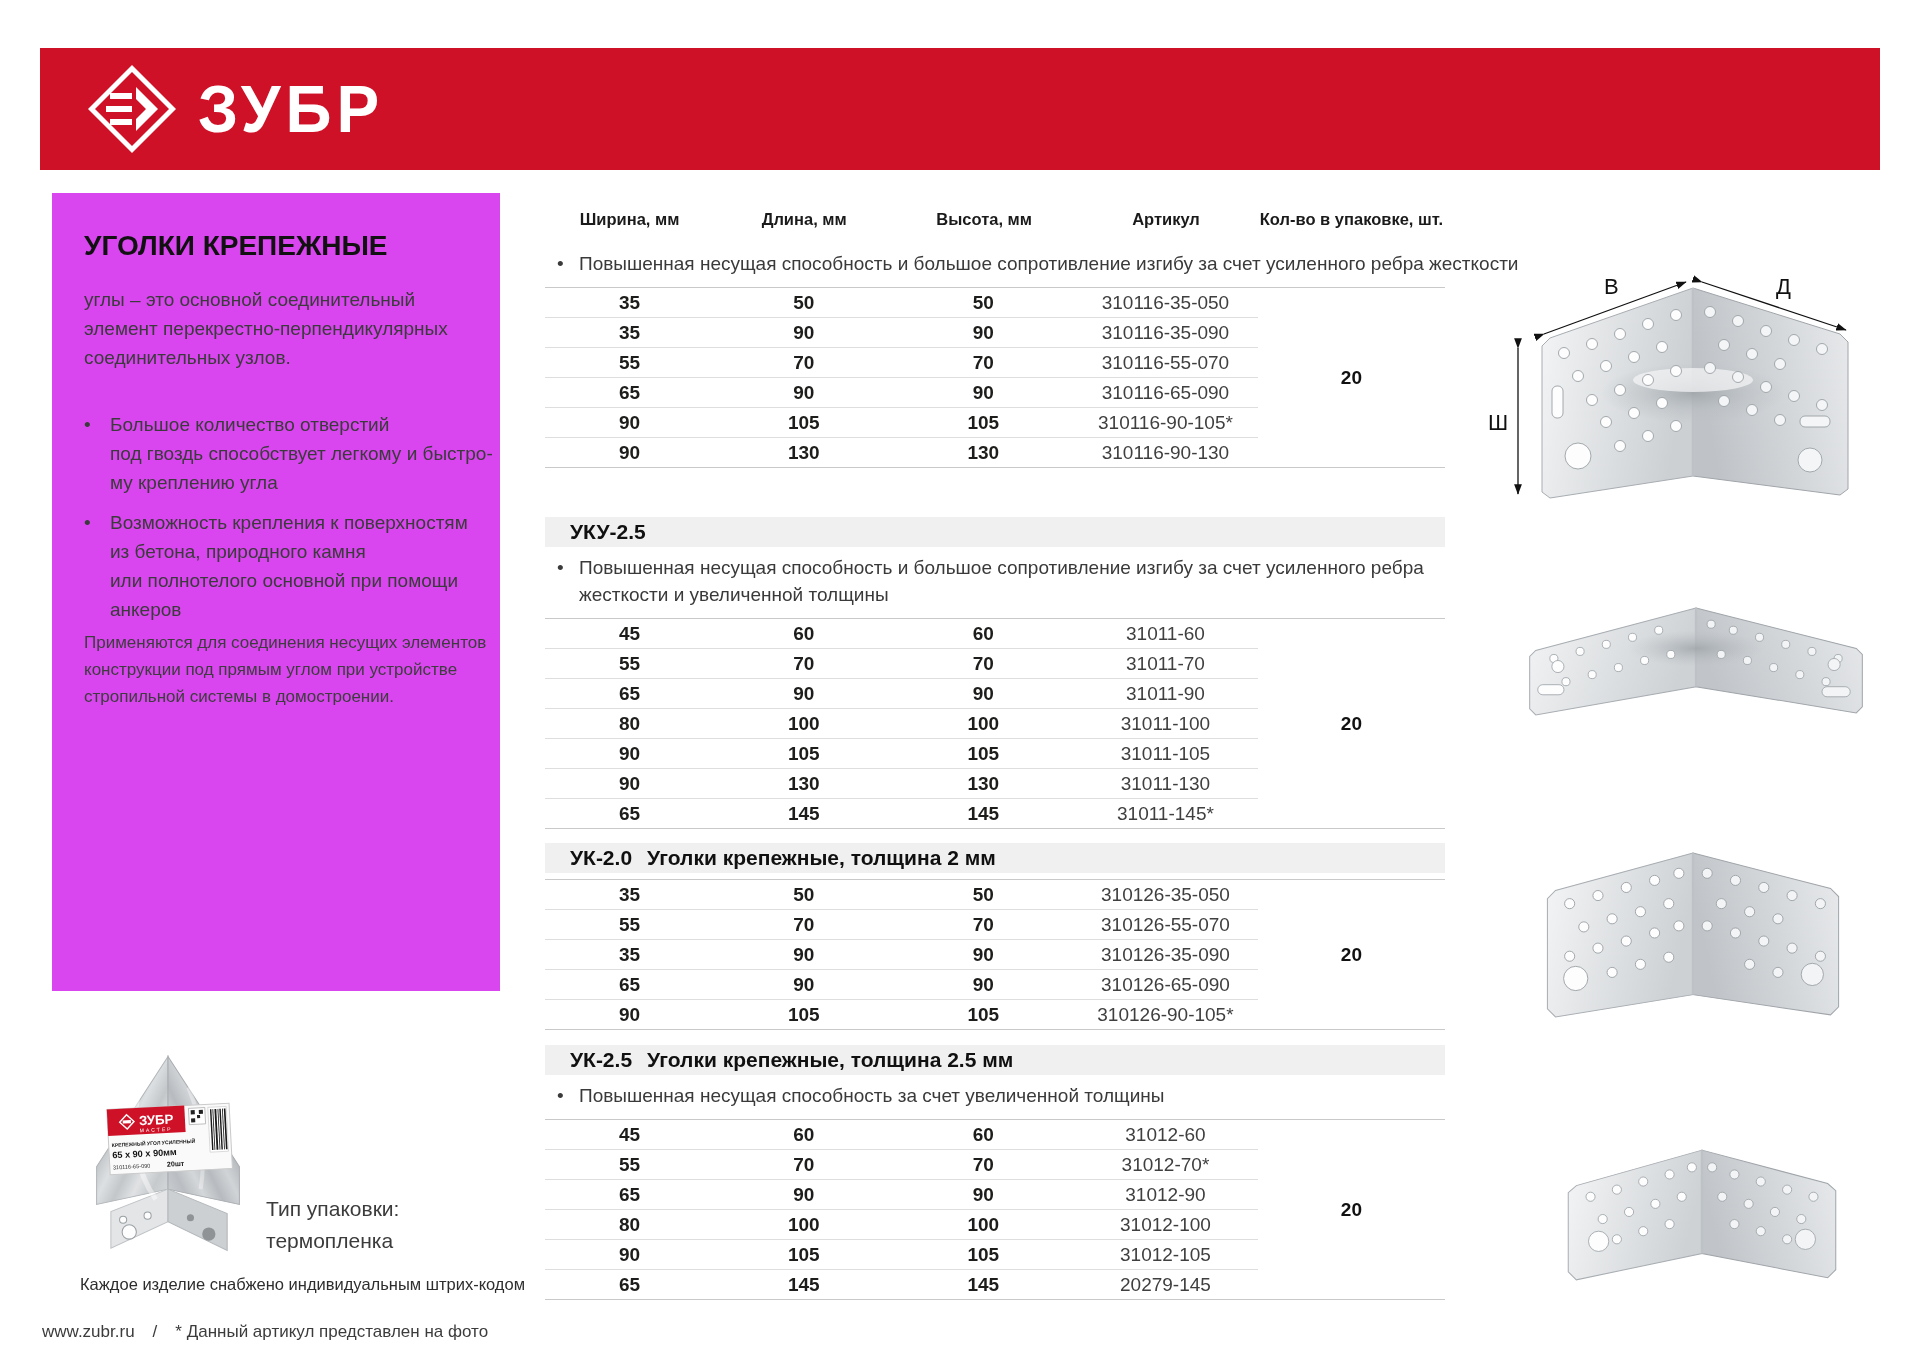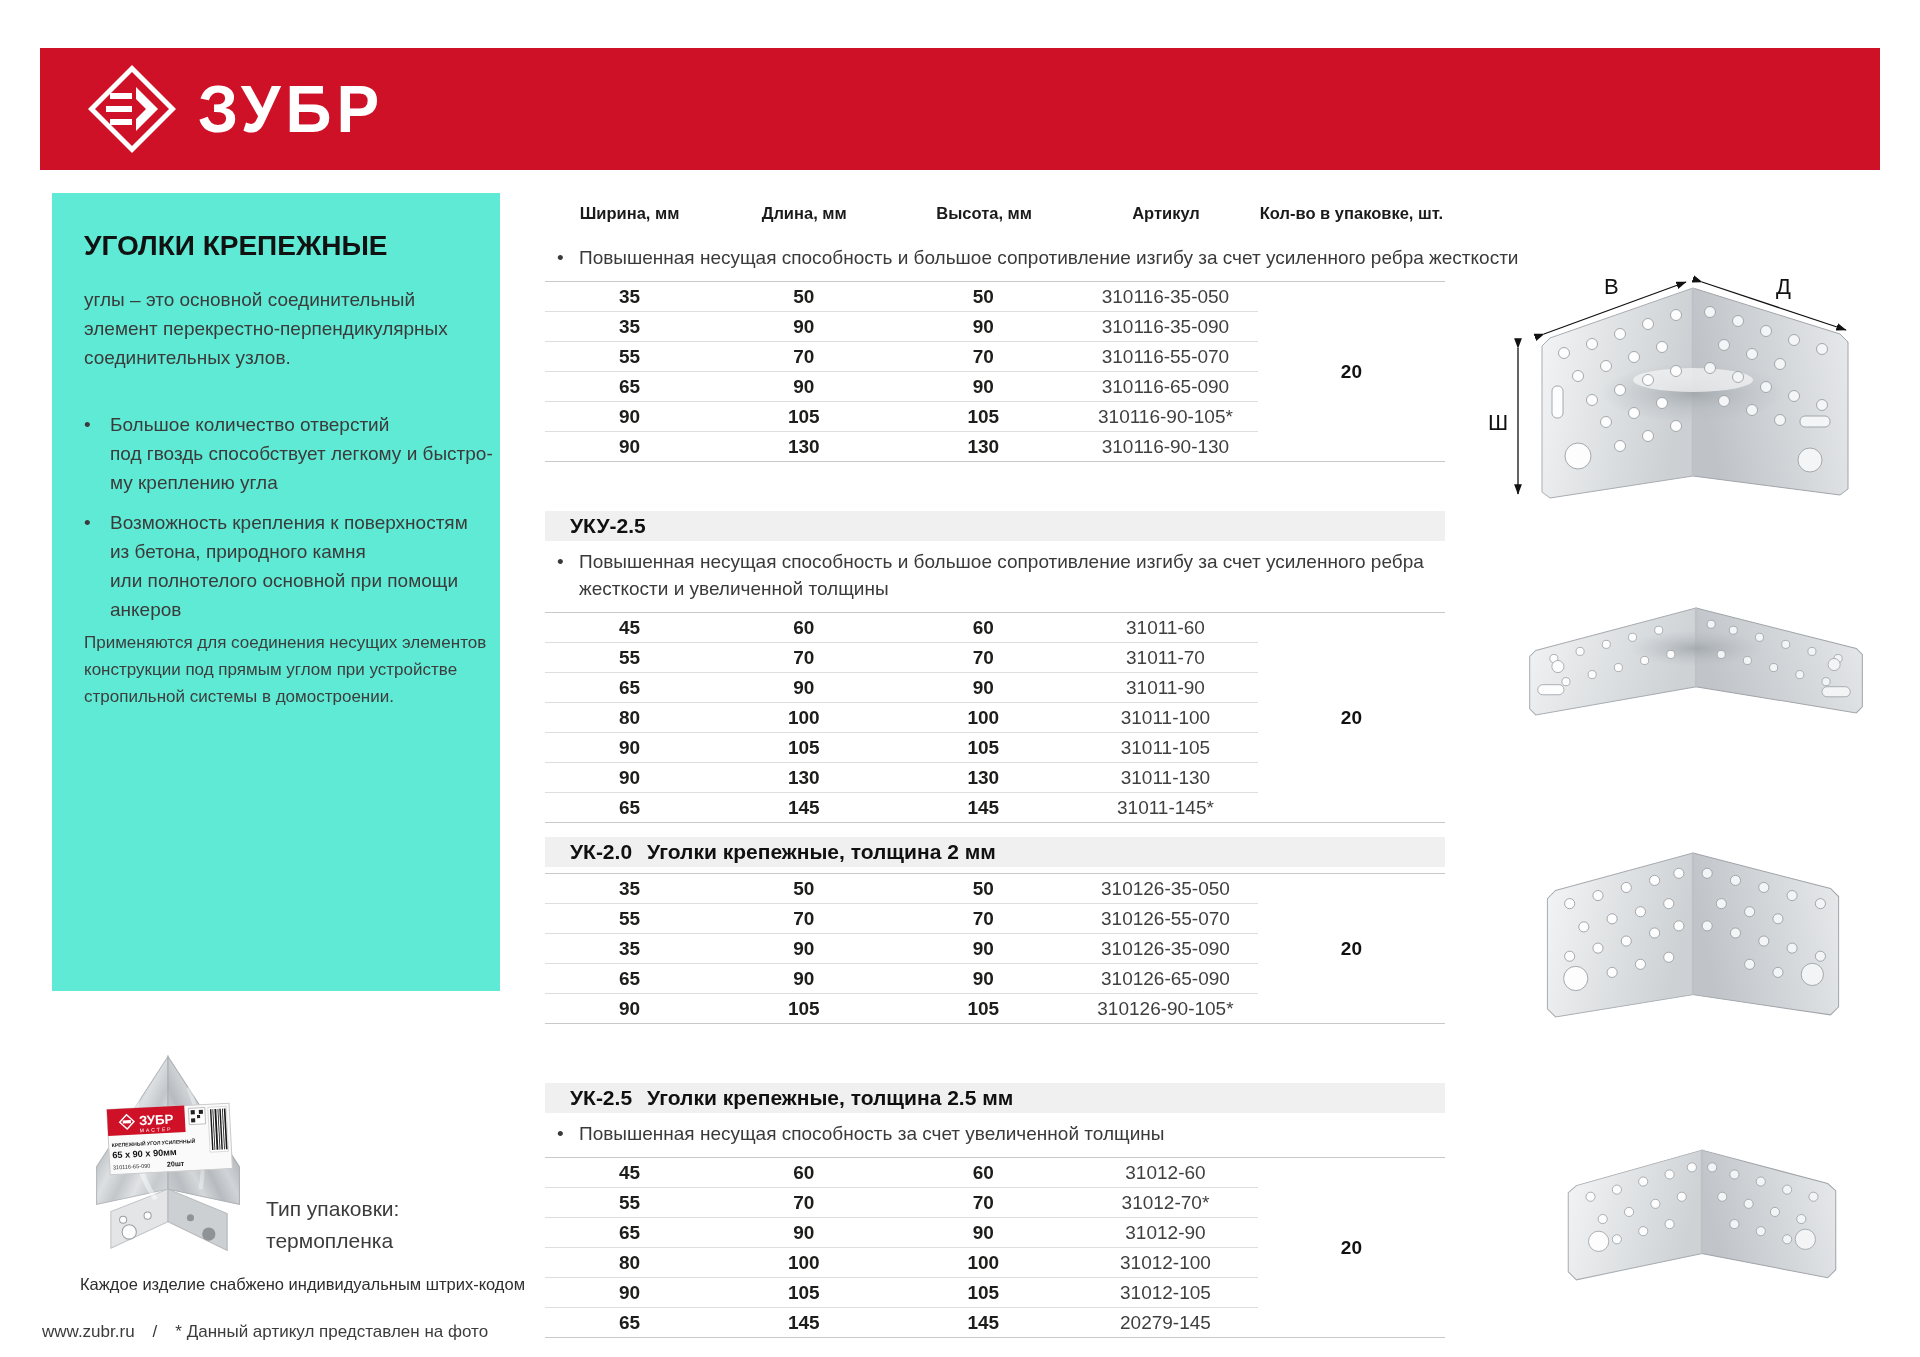--- a/index.html
+++ b/index.html
@@ -6,35 +6,35 @@
   body{width:1920px;height:1357px;position:relative;overflow:hidden;
        font-family:"Liberation Sans","DejaVu Sans",sans-serif;color:#1d1d1b;}
   .abs{position:absolute;}
 
   
   #redbar{left:40px;top:48px;width:1840px;height:122px;background:#ce1127;display:flex;align-items:center;}
   #logo{display:flex;align-items:center;margin-left:46px;}
   #logo .word{color:#fff;font-size:64px;font-weight:800;letter-spacing:5px;margin-left:20px;transform:scaleY(1.04);}
 
   
-  #sidebar{left:52px;top:193px;width:448px;height:798px;background:#5eead4;}
+  #sidebar{left:52px;top:193px;width:448px;height:798px;background:#d946ef;}
   #sidebar .title{position:absolute;left:32px;top:37px;font-size:28px;font-weight:700;color:#111;}
   .txtline{white-space:nowrap;}
   #intro{position:absolute;left:32px;top:92px;font-size:19px;line-height:29px;color:#3b3b3b;}
   .bullet-item{position:absolute;left:32px;display:flex;font-size:19px;line-height:29px;color:#3b3b3b;}
   .bullet-item .marker{width:26px;flex:0 0 26px;}
   #note{position:absolute;left:32px;top:436px;font-size:17px;line-height:27px;color:#3d3d3d;}
   #packaging{position:absolute;left:214px;top:1000px;font-size:21px;line-height:32px;color:#3c3c3c;}
   #barcode-note{position:absolute;left:28px;top:1082px;font-size:16.5px;color:#2e2e2e;white-space:nowrap;}
 
   
   #footer{left:42px;top:1322px;font-size:17px;color:#3c3c3c;display:flex;gap:18px;align-items:center;}
 
   
-  #table{left:545px;top:4px;width:900px;height:1075px;}
+  #table{left:545px;top:10px;width:900px;height:1075px;}
   #col-headers{position:absolute;top:200px;left:0;width:100%;display:flex;font-size:16.5px;font-weight:700;color:#1a1a1a;}
   #col-headers span{text-align:center;white-space:nowrap;}
   .ch1{width:18.8%;} .ch2{width:20%;} .ch3{width:20%;} .ch4{width:20.4%;} .ch5{width:20.8%;}
   .section{position:absolute;left:0;width:100%;}
   .band{height:30px;background:#f0f0f1;display:flex;align-items:center;padding-left:25px;box-sizing:border-box;
         font-size:21px;font-weight:700;color:#101010;}
   .band .code{margin-right:15px;}
   .sec-bullets{padding:7px 0 4px 12px;font-size:19px;line-height:27px;color:#3a3a3a;}
   .sec-bullets .bl{display:flex;white-space:nowrap;}
   .sec-bullets .bm{width:22px;flex:0 0 22px;}
@@ -350,21 +350,21 @@
             <span class="cell cw">90</span>
             <span class="cell cl">105</span>
             <span class="cell chh">105</span>
             <span class="cell ca">310126-90-105*</span>
           </div>
         </div>
       <div class="qty">20</div>
     </div>
   </div>
 
-  <div class="section" style="top:1035px;margin-top:44px;">
+  <div class="section" style="top:1035px;">
     <div class="band">
       <span class="code">УК-2.5</span>
       <span>Уголки крепежные, толщина 2.5 мм</span>
     </div>
     <div class="sec-bullets">
       <div class="bl">
           <span class="bm">•</span>
         <span>Повышенная несущая способность за счет увеличенной толщины</span>
         </div>
     </div>

